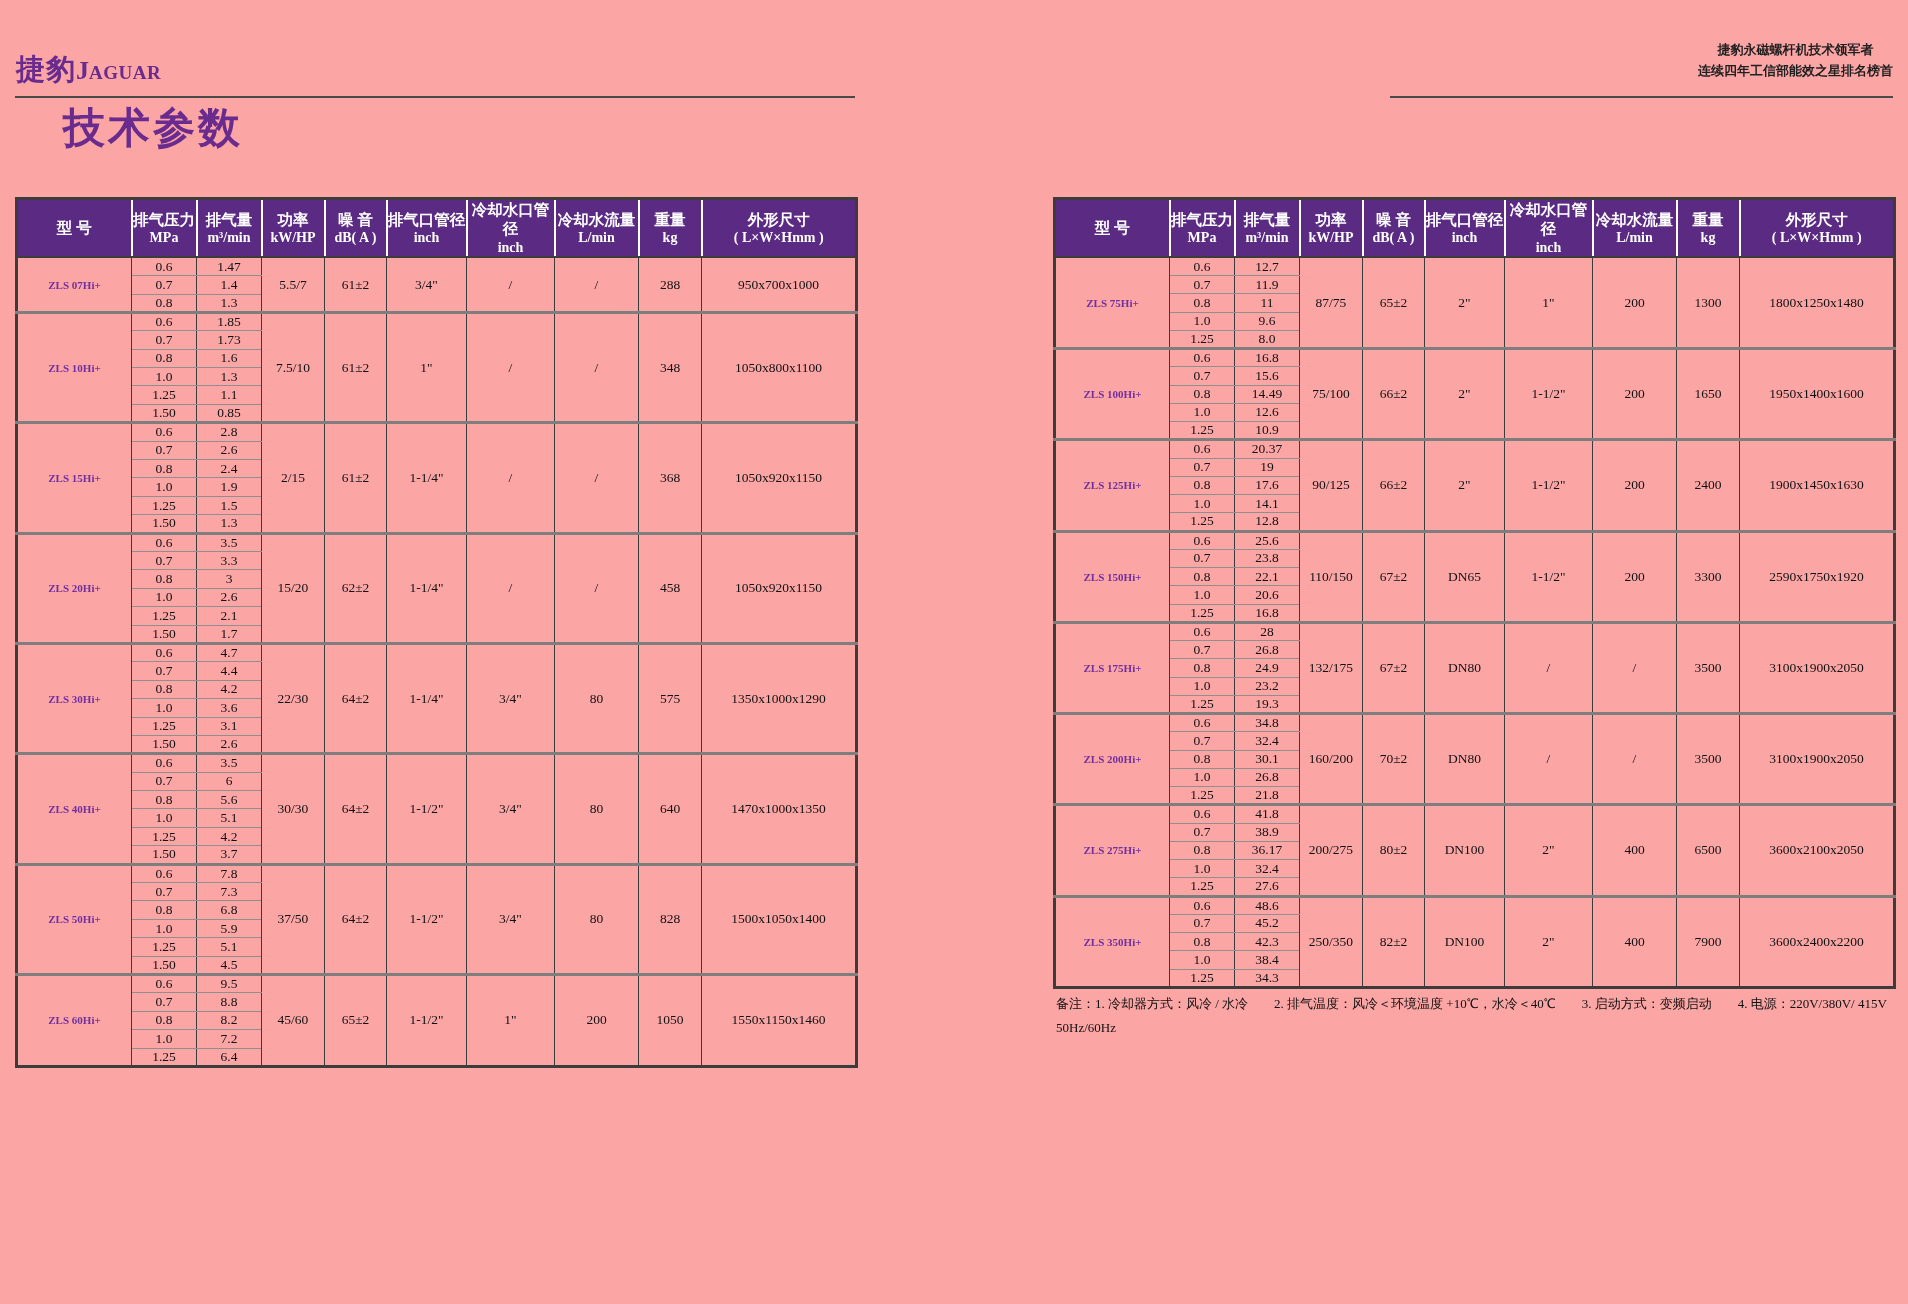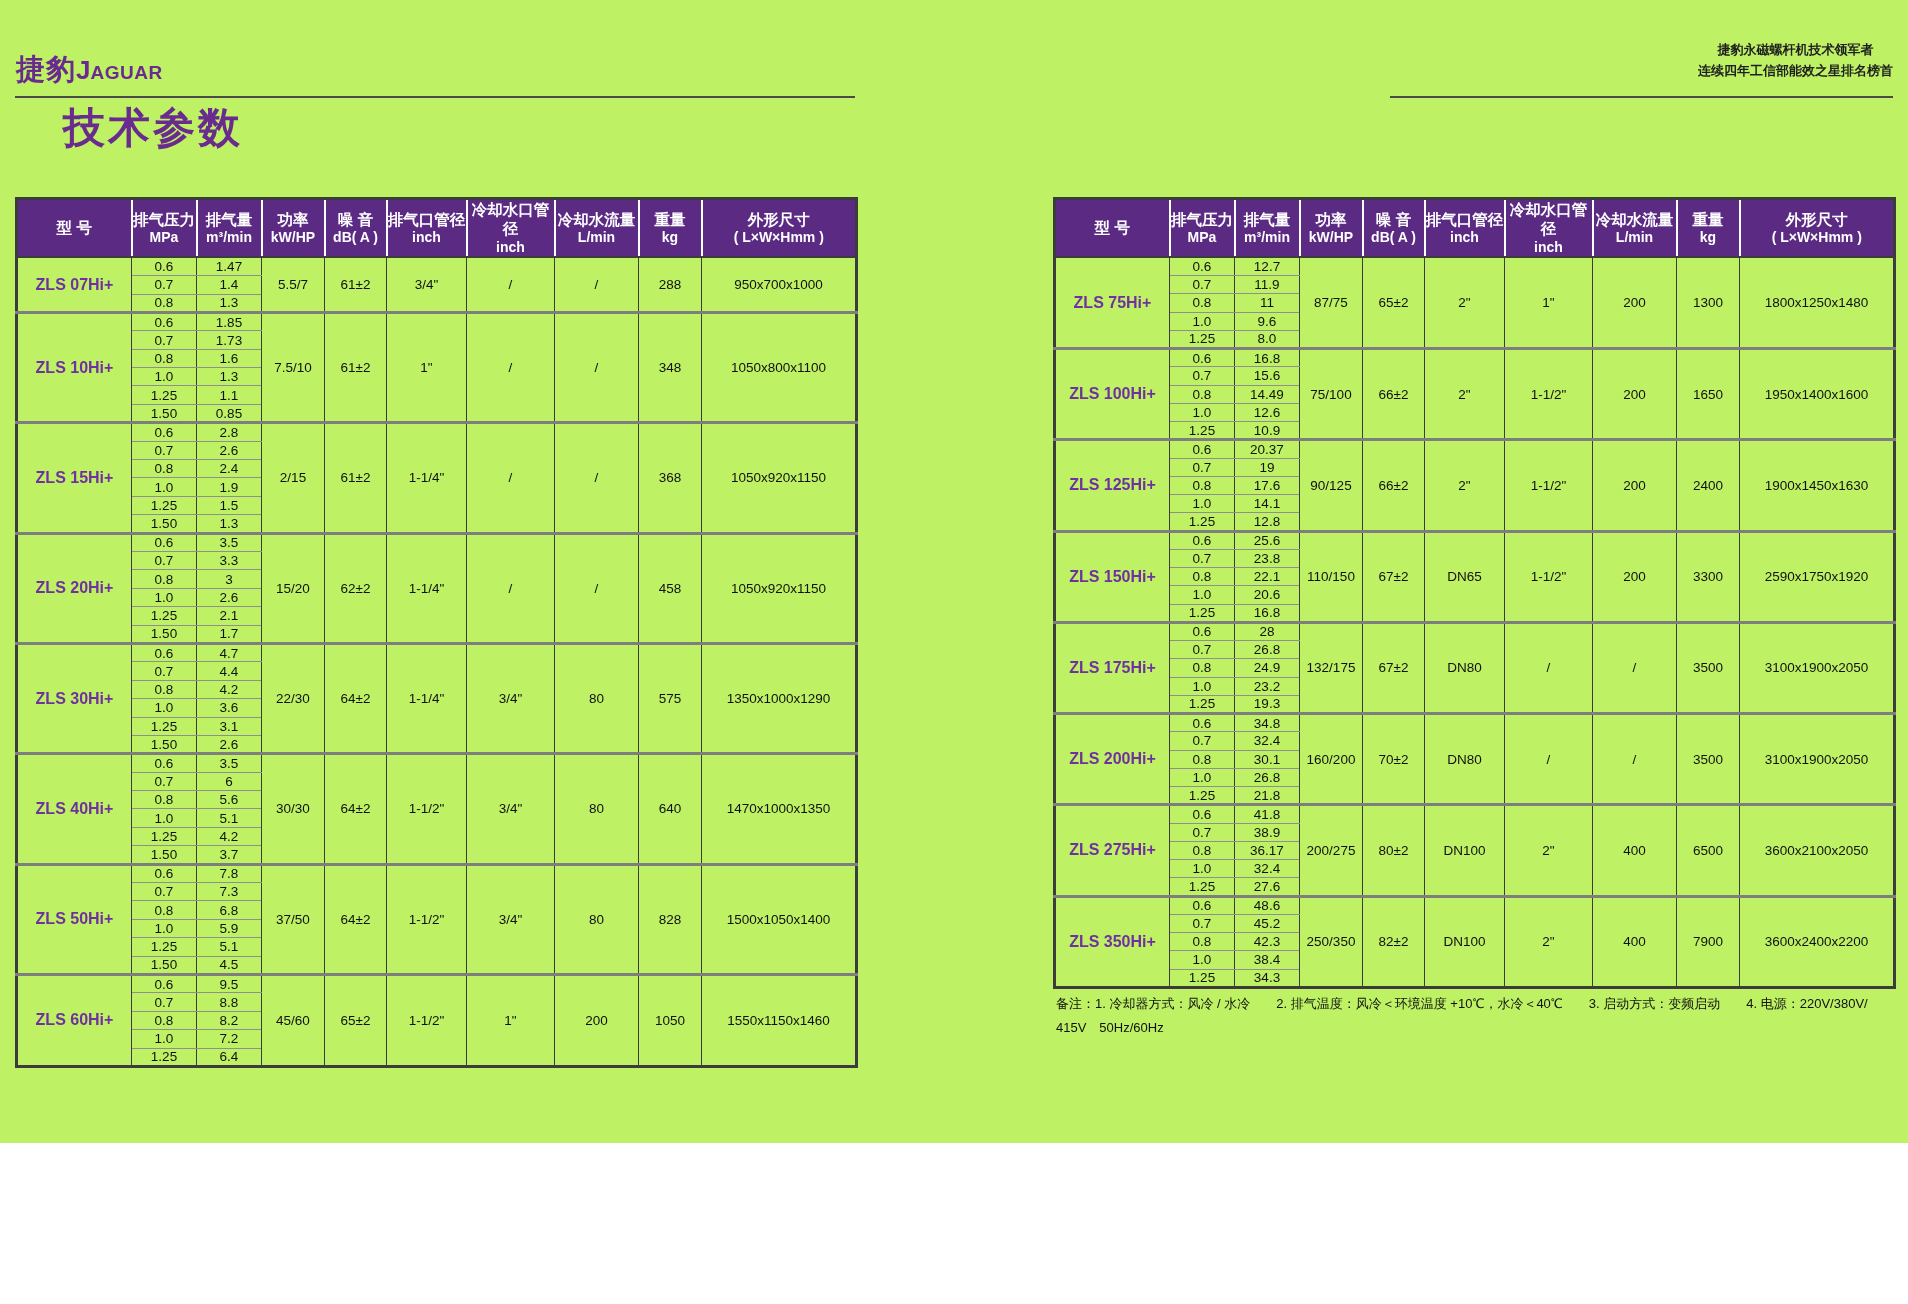--- a/index.html
+++ b/index.html
@@ -1,17 +1,17 @@
 <!DOCTYPE html>
 <html><head>
 <meta charset="utf-8">
 <style>
   html,body{margin:0;padding:0;background:#fff;}
-  .page{position:relative;width:1908px;height:1143px;background:#bef264;overflow:hidden;
-        font-family:Liberation Sans, sans-serif;color:#1a1a1a;}
+  .page{position:relative;width:1908px;height:1304px;background:#fca5a5;overflow:hidden;
+        font-family:Liberation Serif, serif;color:#1a1a1a;}
 
   
   .brand{position:absolute;left:16px;top:50px;color:#6a2b8e;font-weight:bold;white-space:nowrap;}
   .brand .cn{font-size:29px;letter-spacing:1px;}
   .brand .en-j{font-size:26px;letter-spacing:0;}
   .brand .en-rest{font-size:19px;letter-spacing:0.5px;}
   .rule-left{position:absolute;left:15px;top:96px;width:840px;height:2px;background:#4a4a4a;}
   .rule-right{position:absolute;left:1390px;top:96px;width:503px;height:2px;background:#4a4a4a;}
   .tagline{position:absolute;right:15px;top:40px;text-align:center;font-size:13px;line-height:1.6;
            color:#1f1f1f;font-weight:bold;}
@@ -24,21 +24,21 @@
   .tbl-wrap.right{left:1053px;}
   table.spec{border-collapse:collapse;table-layout:fixed;border:3px solid #3c3c3c;}
   table.spec th{background:#5b2b84;color:#fff;border-left:2px solid #fff;border-right:2px solid #fff;
                 border-bottom:2px solid #3c3c3c;height:52px;padding:0;font-weight:bold;vertical-align:middle;}
   table.spec th .t{font-size:15.5px;line-height:1.25;}
   table.spec th .s{font-size:14px;line-height:1.25;font-weight:bold;}
   table.spec td{border-left:1px solid #3c3c3c;border-right:1px solid #3c3c3c;padding:0;
                 text-align:center;vertical-align:middle;font-size:13.5px;color:#111;}
   table.spec td.sub{border-bottom:1px solid #8f8f8f;}
   table.spec tr.gstart td{border-top:3px solid #7e7e7e;}
-  table.spec td.model{color:#7030a0;font-weight:bold;font-size:16px;}
+  table.spec td.model{color:#7030a0;font-weight:bold;font-size:11px;}
   .tbl-left tbody tr{height:18.4px;}
   .tbl-right tbody tr{height:18.25px;}
 
   
   .notes{position:absolute;left:1056px;top:992px;width:840px;font-size:13px;color:#111;line-height:1.85;}
 </style>
 </head>
 <body>
 
 <div class="page">

